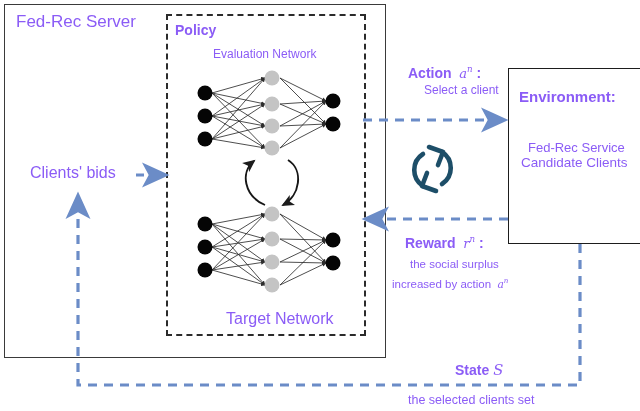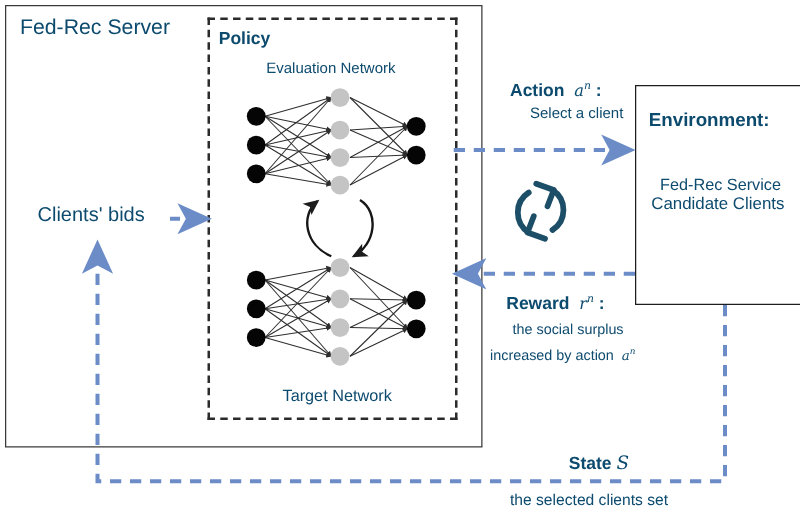--- a/index.html
+++ b/index.html
@@ -10,21 +10,21 @@
   #canvas {
     position: relative;
     width: 640px;
     height: 411px;
     background: #ffffff;
     font-family: "Liberation Sans", sans-serif;
     overflow: hidden;
   }
   .txt {
     position: absolute;
-    color: #0c4a6e;
+    color: #8b5cf6;
     white-space: nowrap;
     line-height: 1.15;
   }
   #server-box {
     position: absolute;
     left: 4px;
     top: 4px;
     width: 382px;
     height: 354px;
     border: 1.6px solid #3a3a3a;
@@ -53,21 +53,21 @@
     font-weight: bold;
   }
   #eval-label {
     left: 213px;
     top: 48px;
     font-size: 12px;
   }
   #target-label {
     left: 226px;
     top: 310px;
-    font-size: 13px;
+    font-size: 16px;
   }
   #env-box {
     position: absolute;
     left: 508px;
     top: 68px;
     width: 144px;
     height: 176px;
     border: 1.8px solid #1d1d1d;
     box-sizing: border-box;
     background: transparent;

